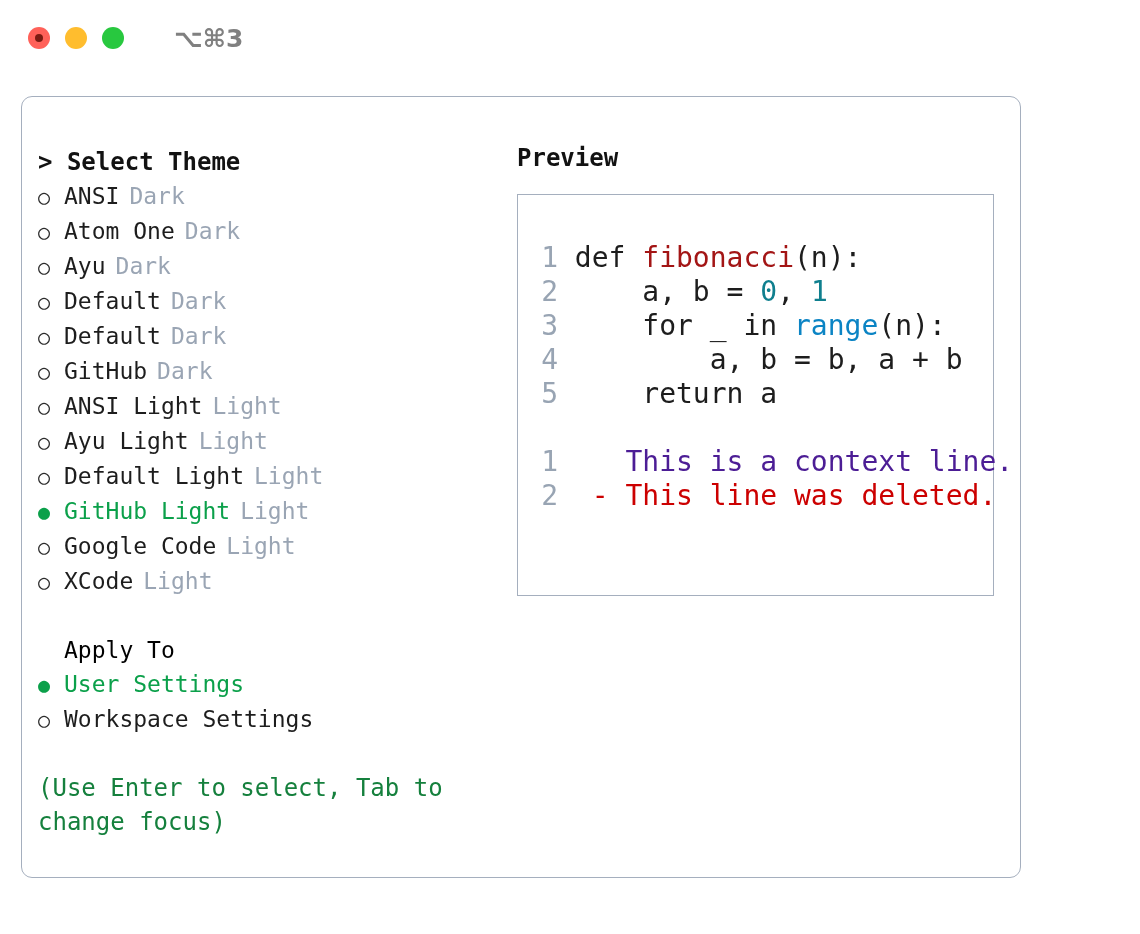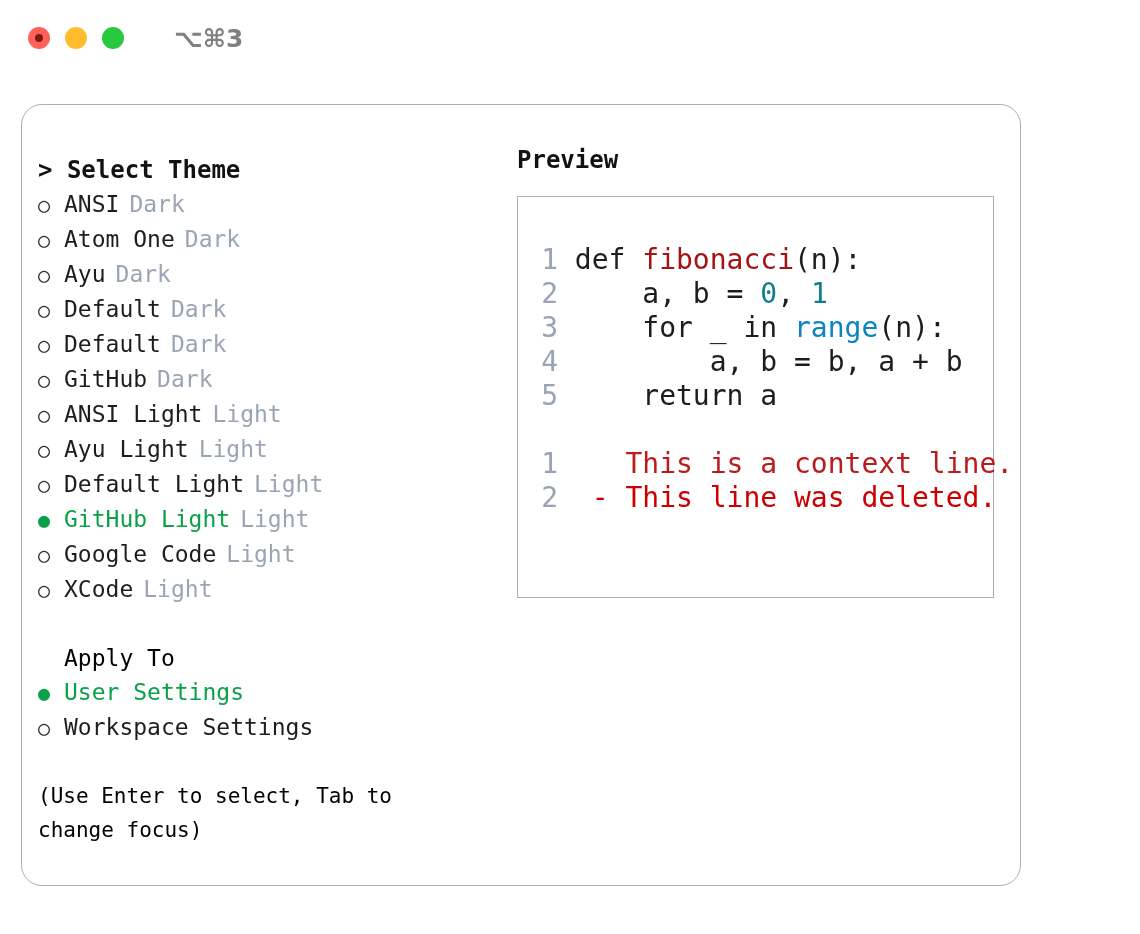--- a/index.html
+++ b/index.html
@@ -65,24 +65,23 @@
   }
 
   
   #panel {
     position: absolute;
     left: 21px;
     top: 96px;
     width: 1000px;
     height: 782px;
     border: 1.6px solid #a5afbe;
-    border-radius: 21px;
+    border-radius: 11px;
     box-sizing: border-box;
     background: #ffffff;
-    margin-top: 8px;
   }
 
   #columns {
     position: absolute;
     left: 0; top: 0;
     width: 100%; height: 100%;
   }
 
   
   #left-col {
@@ -124,32 +123,32 @@
   #apply-title {
     font-size: 23px;
     color: #000000;
     line-height: 34px;
     margin-top: 34px;
     padding-left: 26px;
     white-space: pre;
   }
   #hint {
     margin-top: 34px;
-    font-size: 21px;
-    color: #000000;
+    font-size: 24px;
+    color: #15803d;
     line-height: 34px;
     width: 410px;
     white-space: pre-wrap;
   }
 
   
   #right-col {
     position: absolute;
     left: 479px;
-    top: 38px;
+    top: 44px;
     width: 500px;
     padding-left: 16px;
   }
   #preview-title {
     font-size: 24px;
     font-weight: 700;
     color: #121212;
     line-height: 34px;
     white-space: pre;
   }
@@ -174,21 +173,21 @@
     display: inline-block;
     width: 26px;
     text-align: right;
     color: #98a4b3;
   }
   .code-body { color: #1d1d1d; }
   .tok-fn    { color: #a31515; }
   .tok-num   { color: #0f7f8e; }
   .tok-call  { color: #0b84c4; }
   .spacer-line { height: 34px; }
-  .diff-ctx { color: #b91c1c; }
+  .diff-ctx { color: #4c1d95; }
   .diff-del { color: #cc0000; }
   .diff-add { color: #00bb22; }
 </style>
 </head>
 <body>
 
 <div id="window">
 
   <div id="titlebar">
     <div class="lights">

